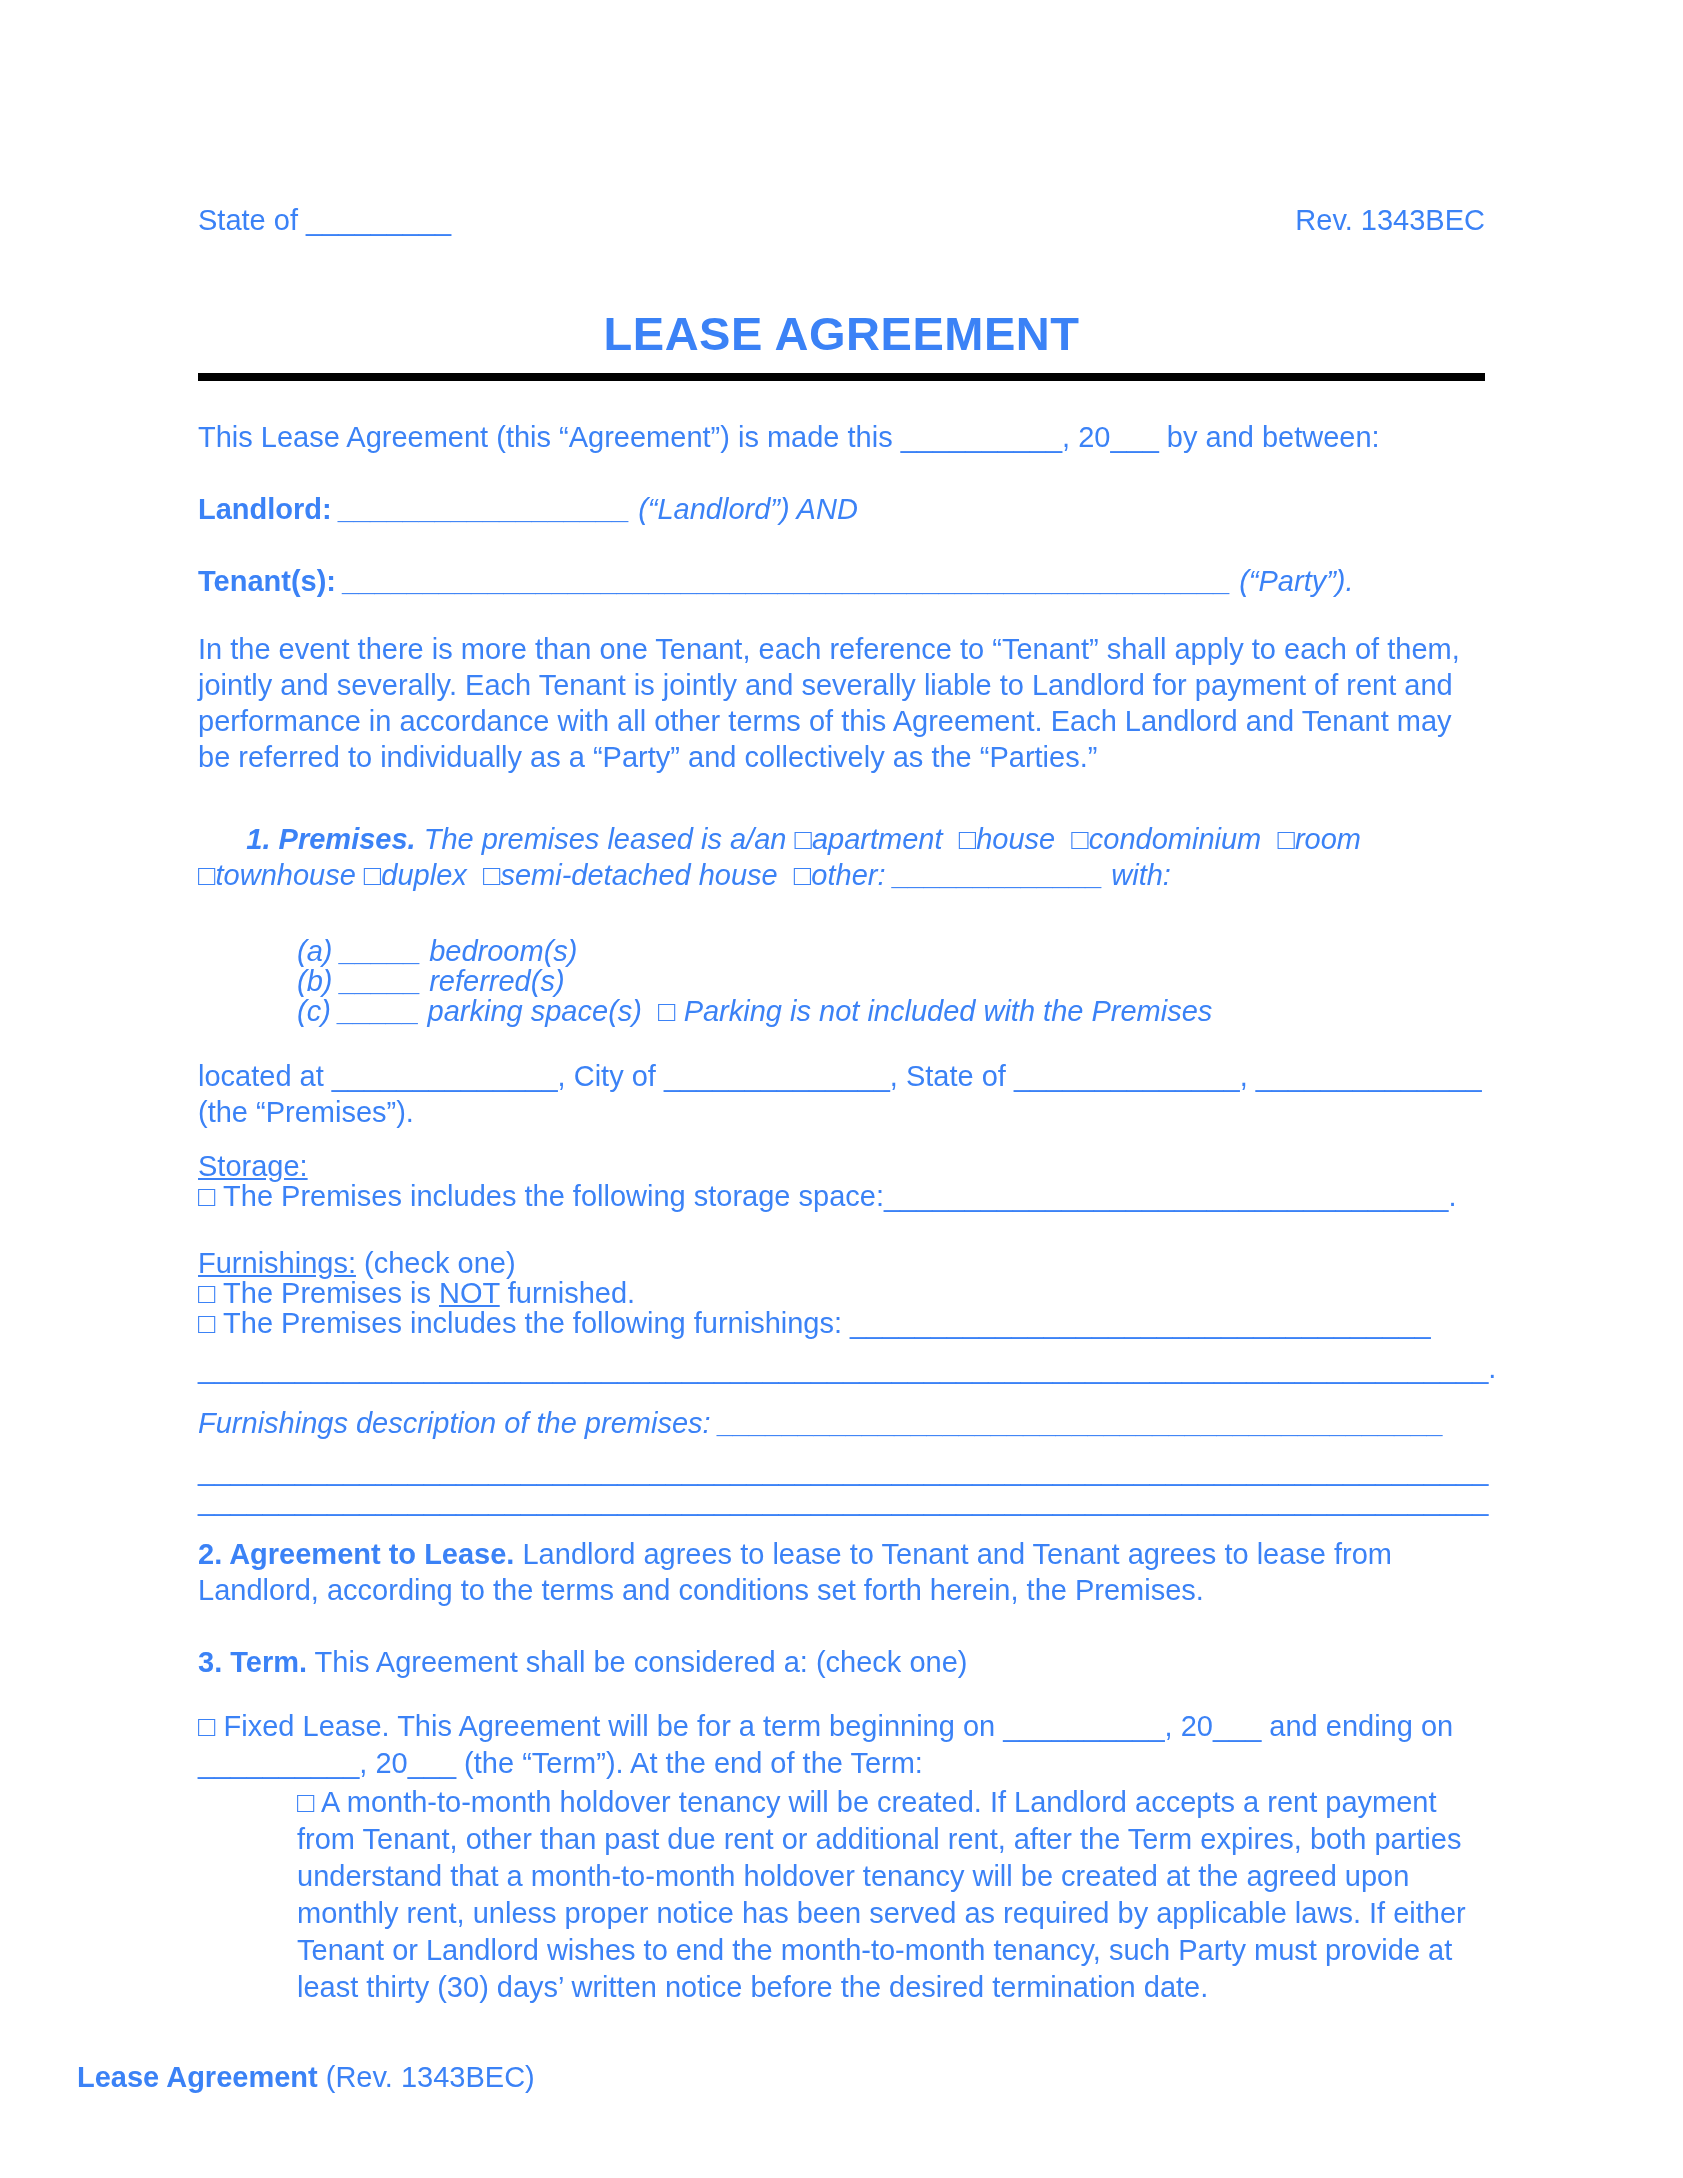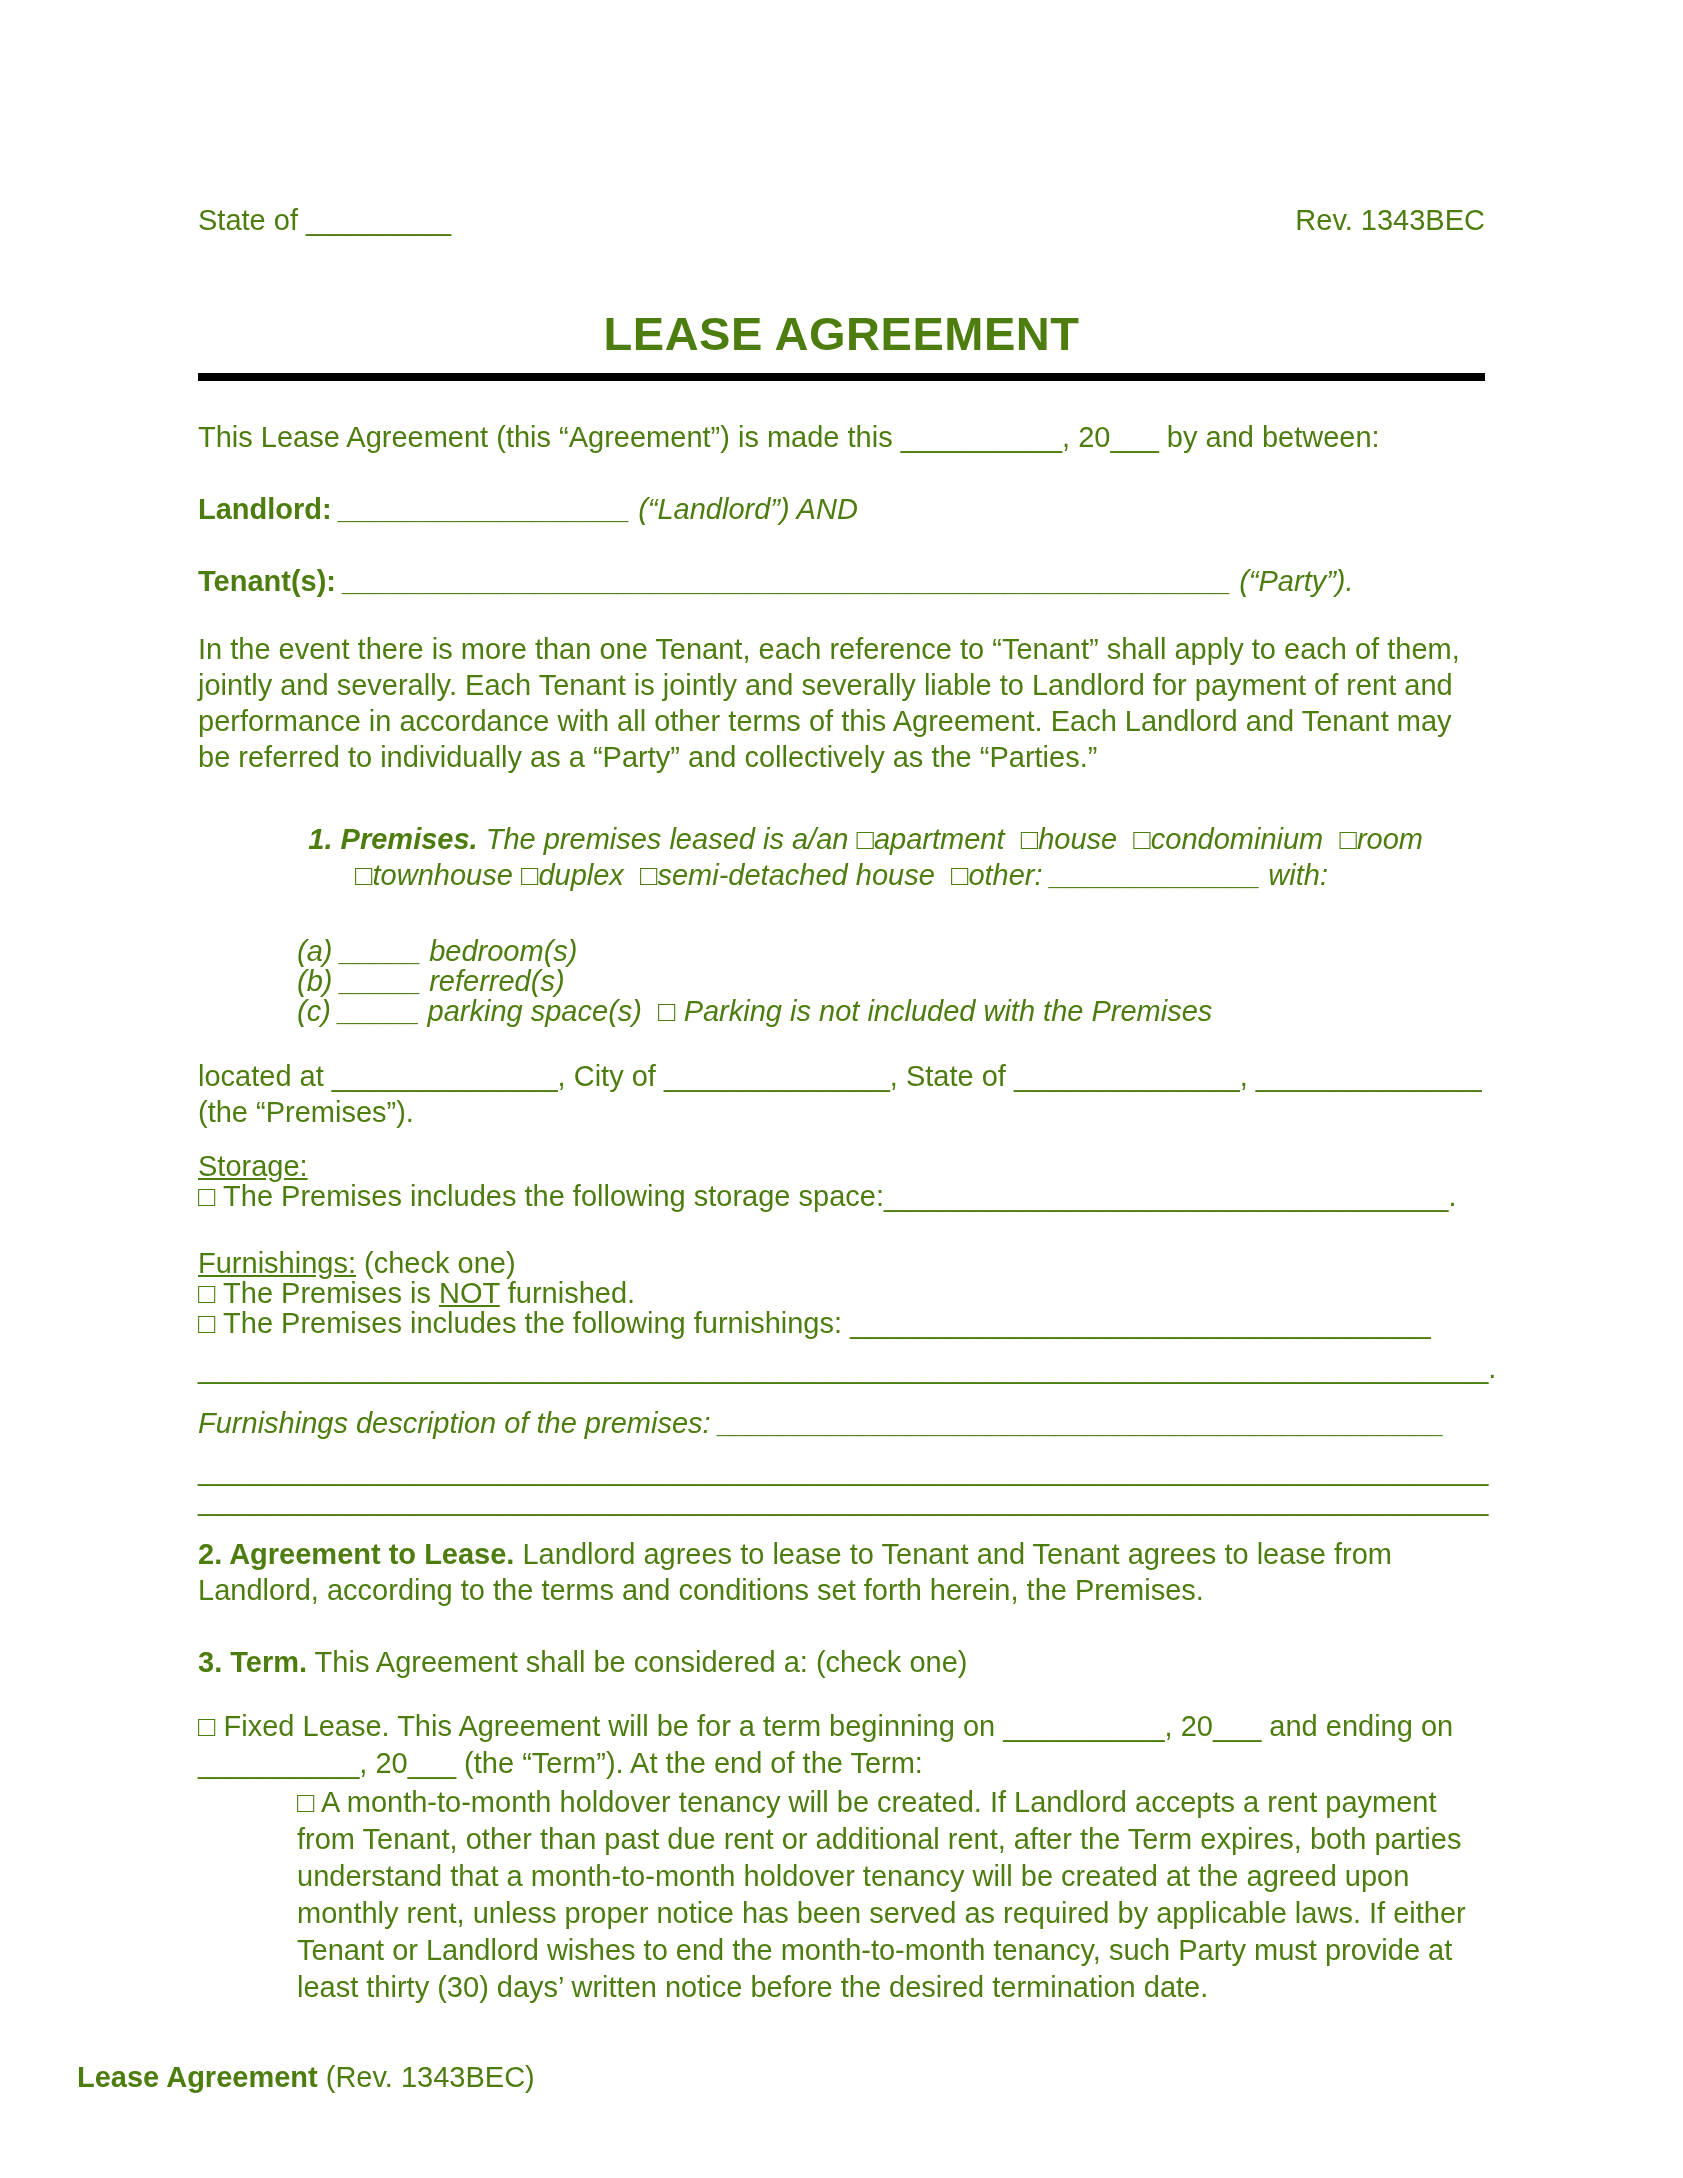--- a/index.html
+++ b/index.html
@@ -2,21 +2,21 @@
 <html><head>
 <meta charset="utf-8">
 <style>
   html, body { margin: 0; padding: 0; background: #888; }
   .page {
     position: relative;
     width: 1683px;
     height: 2178px;
     margin: 0 auto;
     background: #ffffff;
-    color: #4d7c0f;
+    color: #3b82f6;
     font-family: "Liberation Sans", "DejaVu Sans", sans-serif;
     font-size: 29px;
     overflow: hidden;
   }
   .content { padding: 202px 198px 0 198px; }
 
   .header-row {
     display: flex;
     justify-content: space-between;
     line-height: 36px;
@@ -39,21 +39,21 @@
 
   .para        { line-height: 36px; }
   .pre         { white-space: pre-wrap; font-style: italic; }
   .oneline     { white-space: nowrap; }
   .tight       { line-height: 30px; }
 
   .intro-line      { margin-top: 38px; }
   .landlord-line   { margin-top: 36px; }
   .tenant-line     { margin-top: 36px; }
   .joint-para      { margin-top: 32px; }
-  .premises-para   { margin-top: 10px; text-align: center; }
+  .premises-para   { margin-top: 10px; }
   .abc-list        { margin-top: 7px; margin-left: 99px; }
   .located-block   { margin-top: 32px; }
   .storage-head    { margin-top: 21px; }
   .furn-head       { margin-top: 37px; }
   .furn-cont       { margin-top: 14px; line-height: 32px; }
   .additional-line { margin-top: 21px; }
   .blank-line1     { margin-top: 14px; line-height: 30px; }
   .blank-line2     { line-height: 30px; }
   .sec2-para       { margin-top: 21px; }
   .sec3-para       { margin-top: 36px; }

